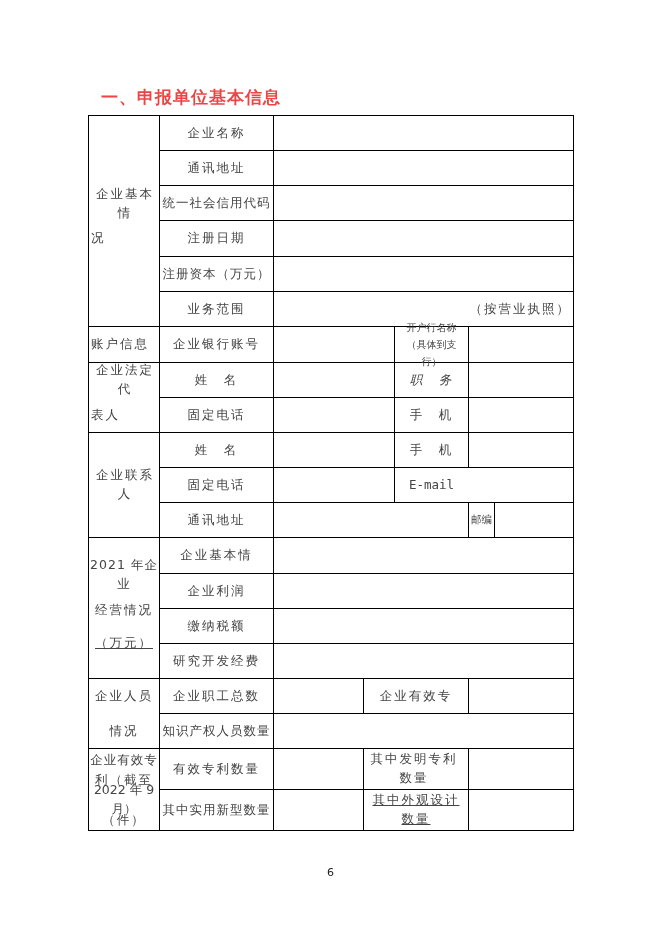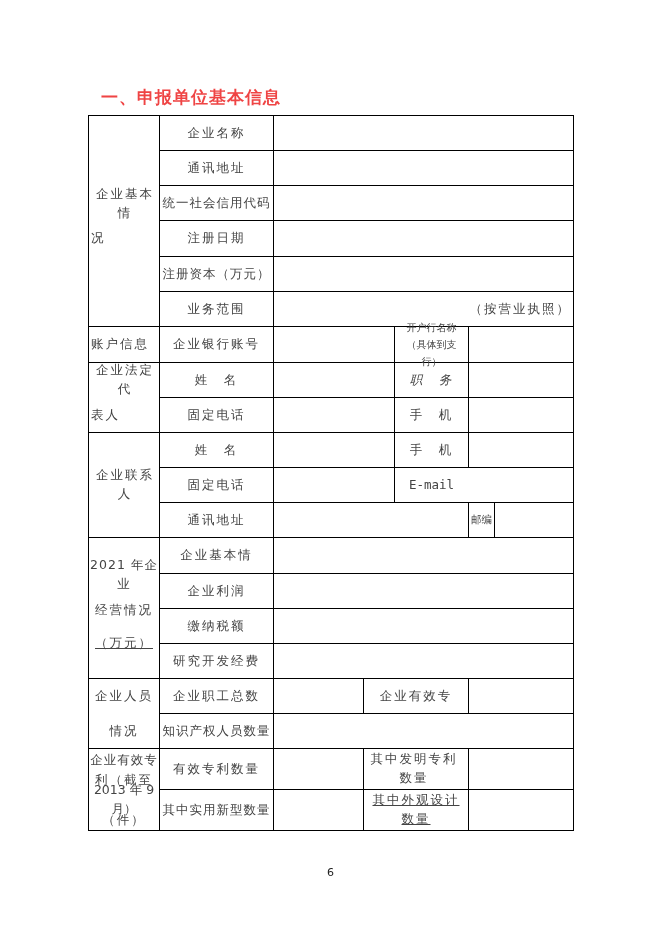--- a/index.html
+++ b/index.html
@@ -119,21 +119,21 @@
 <div class="cell" style="left:89px;top:714px;width:70px;height:34px;">情况</div>
 <div class="cell" style="left:160px;top:679px;width:113px;height:34px;">企业职工总数</div>
 <div class="cell" style="left:274px;top:679px;width:89px;height:34px;"></div>
 <div class="cell" style="left:364px;top:679px;width:104px;height:34px;">企业有效专</div>
 <div class="cell" style="left:469px;top:679px;width:104px;height:34px;"></div>
 <div class="cell" style="left:160px;top:714px;width:113px;height:34px;letter-spacing:1px;">知识产权人员数量</div>
 <div class="cell" style="left:274px;top:714px;width:299px;height:34px;"></div>
 
 <div class="cell" style="left:89px;top:750px;width:70px;height:20px;letter-spacing:1px;">企业有效专</div>
 <div class="cell" style="left:89px;top:770px;width:70px;height:20px;">利（截至</div>
-<div class="cell" style="left:86px;top:790px;width:76px;height:20px;letter-spacing:0;">2013 年 9 月）</div>
+<div class="cell" style="left:86px;top:790px;width:76px;height:20px;letter-spacing:0;">2022 年 9 月）</div>
 <div class="cell" style="left:89px;top:810px;width:70px;height:20px;">（件）</div>
 <div class="cell" style="left:160px;top:749px;width:113px;height:40px;">有效专利数量</div>
 <div class="cell" style="left:274px;top:749px;width:89px;height:40px;"></div>
 <div class="cell" style="left:364px;top:749px;width:100px;height:40px;">其中发明专利数量</div>
 <div class="cell" style="left:469px;top:749px;width:104px;height:40px;"></div>
 <div class="cell" style="left:160px;top:790px;width:113px;height:40px;letter-spacing:1px;">其中实用新型数量</div>
 <div class="cell" style="left:274px;top:790px;width:89px;height:40px;"></div>
 <div class="cell" style="left:366px;top:790px;width:100px;height:40px;text-decoration:underline;">其中外观设计数量</div>
 <div class="cell" style="left:469px;top:790px;width:104px;height:40px;"></div>
 

